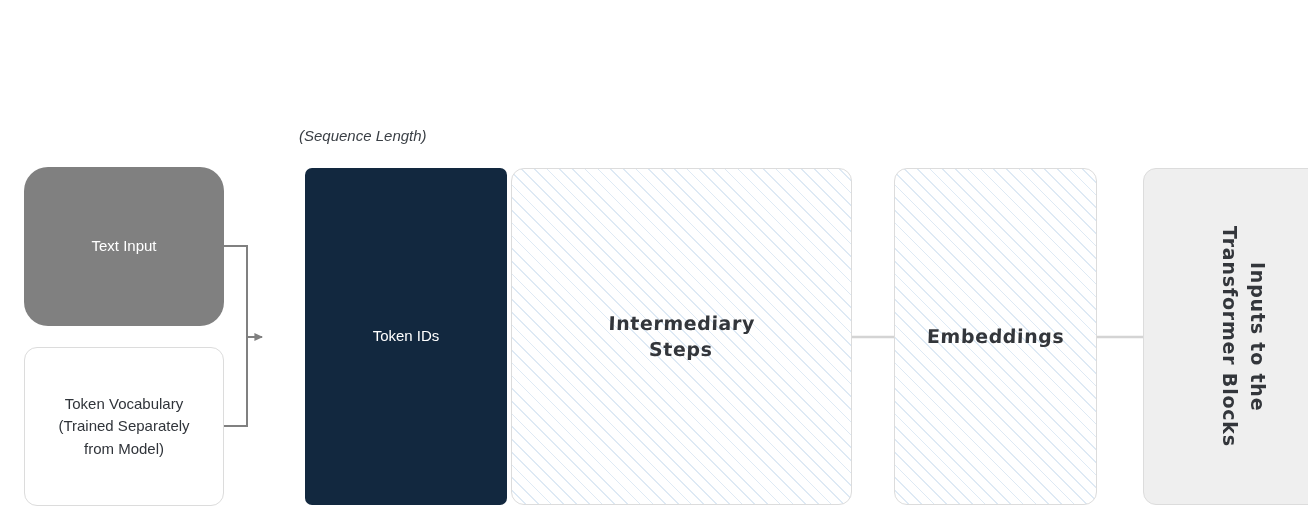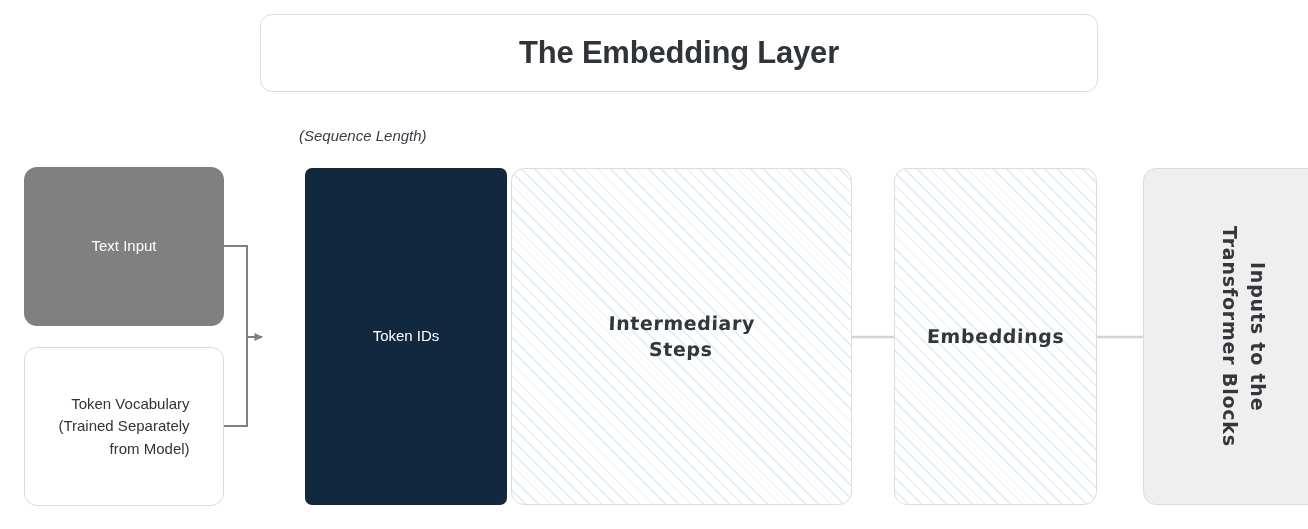--- a/index.html
+++ b/index.html
@@ -69,21 +69,21 @@
     text-align: center;
   }
 
   
   .node-text-input {
     left: 24px;
     top: 167px;
     width: 200px;
     height: 159px;
     background: #808080;
-    border-radius: 13px;
+    border-radius: 24px;
   }
   .node-text-input .node-label {
     color: #ffffff;
     font-size: 15px;
     line-height: 1.35;
   }
 
   
   .node-vocab {
     left: 24px;
@@ -91,21 +91,20 @@
     width: 200px;
     height: 159px;
     background: #ffffff;
     border: 1.5px solid #dcdcdc;
     border-radius: 13px;
   }
   .node-vocab .node-label {
     color: #30343a;
     font-size: 15px;
     line-height: 1.48;
-    text-align: right;
   }
 
   
   .node-token-ids {
     left: 267px;
     top: 168px;
     width: 202px;
     height: 337px;
     background: #12283f;
     border-radius: 7px;
@@ -194,23 +193,20 @@
     width: 1308px;
     height: 529px;
     pointer-events: none;
   }
 </style>
 </head>
 <body>
 
 <div id="canvas">
 
-  <div class="title-card">
-    <span class="title-text">The Embedding Layer</span>
-  </div>
 
   <div class="seq-caption">(Sequence Length)</div>
 
   <svg id="connectors" viewBox="0 0 1308 529">
     <defs>
       <marker id="arrowGray" markerWidth="9" markerHeight="9" refX="7.6" refY="4.5" orient="auto" markerUnits="userSpaceOnUse">
         <path d="M0,0.6 L8.6,4.5 L0,8.4 z" fill="#808080"></path>
       </marker>
     </defs>
 

